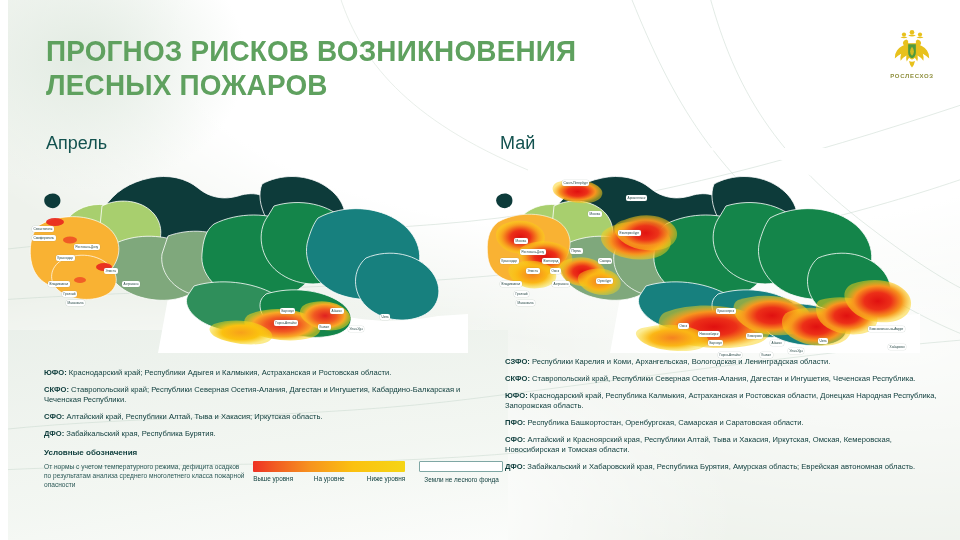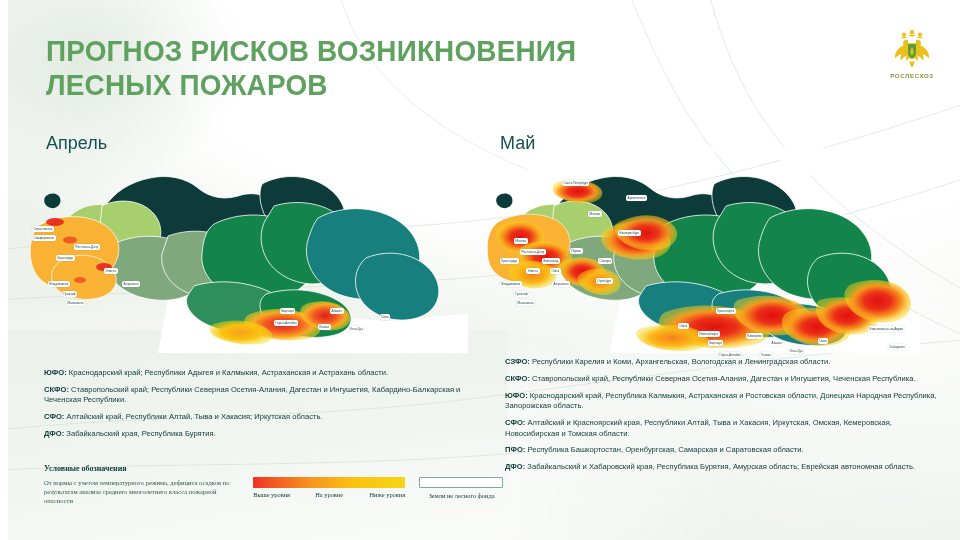--- a/index.html
+++ b/index.html
@@ -71,21 +71,21 @@
   }
 
   
   .col{position:absolute;font-size:7.6px;line-height:10.4px;color:#12403f;}
   .col-left{left:36px;top:368px;width:432px;}
   .col-right{left:497px;top:357px;width:440px;}
   .col p{margin:0 0 6.5px 0;}
   .col b{font-weight:700;text-align:center;}
 
   
-  .legend{position:absolute;left:36px;top:464px;width:460px;font-family:Liberation Serif, serif;}
+  .legend{position:absolute;left:36px;top:448px;width:460px;}
   .legend-title{
     font-size:8px;font-weight:700;color:#12403f;margin-bottom:4px;
   }
   .legend-body{display:flex;align-items:flex-start;}
   .legend-note{
     width:206px;font-size:6.6px;line-height:9.2px;color:#2d5a58;padding-top:1px;
   }
   .legend-scale{margin-left:6px;width:152px;}
   .grad-bar{
     height:11px;width:152px;border-radius:1px;
@@ -335,31 +335,31 @@
         <div class="pill" style="left: 248px; top: 204px;">Горно-Алтайск</div>
         <div class="pill" style="left: 290px; top: 204px;">Кызыл</div>
         <div class="pill" style="left: 318px; top: 200px;">Улан-Удэ</div>
         <div class="pill" style="left: 348px; top: 190px;">Чита</div>
         <div class="pill" style="left: 398px; top: 178px;">Комсомольск-на-Амуре</div>
         <div class="pill" style="left: 418px; top: 196px;">Хабаровск</div>
       </div>
   </div>
 
   <div class="col col-left" id="col-left">
-      <p><b>ЮФО:</b><span> Краснодарский край; Республики Адыгея и Калмыкия, Астраханская и Астрахань области.</span></p>
+      <p><b>ЮФО:</b><span> Краснодарский край; Республики Адыгея и Калмыкия, Астраханская и Ростовская области.</span></p>
       <p><b>СКФО:</b><span> Ставропольский край; Республики Северная Осетия-Алания, Дагестан и Ингушетия, Кабардино-Балкарская и Чеченская Республики.</span></p>
       <p><b>СФО:</b><span> Алтайский край, Республики Алтай, Тыва и Хакасия; Иркутская область.</span></p>
       <p><b>ДФО:</b><span> Забайкальский края, Республика Бурятия.</span></p>
     </div>
   <div class="col col-right" id="col-right">
       <p><b>СЗФО:</b><span> Республики Карелия и Коми, Архангельская, Вологодская и Ленинградская области.</span></p>
       <p><b>СКФО:</b><span> Ставропольский край, Республики Северная Осетия-Алания, Дагестан и Ингушетия, Чеченская Республика.</span></p>
       <p><b>ЮФО:</b><span> Краснодарский край, Республика Калмыкия, Астраханская и Ростовская области, Донецкая Народная Республика, Запорожская область.</span></p>
+      <p><b>ПФО:</b><span> Республика Башкортостан, Оренбургская, Самарская и Саратовская области.</span></p>
       <p><b>СФО:</b><span> Алтайский и Красноярский края, Республики Алтай, Тыва и Хакасия, Иркутская, Омская, Кемеровская, Новосибирская и Томская области.</span></p>
-      <p><b>ПФО:</b><span> Республика Башкортостан, Оренбургская, Самарская и Саратовская области.</span></p>
       <p><b>ДФО:</b><span> Забайкальский и Хабаровский края, Республика Бурятия, Амурская область; Еврейская автономная область.</span></p>
     </div>
 
   <div class="legend">
     <div class="legend-title">Условные обозначения</div>
     <div class="legend-body">
       <div class="legend-note">От нормы с учетом температурного режима, дефицита осадков по результатам анализа среднего многолетнего класса пожарной опасности</div>
       <div class="legend-scale">
         <div class="grad-bar"></div>
         <div class="grad-labels">

